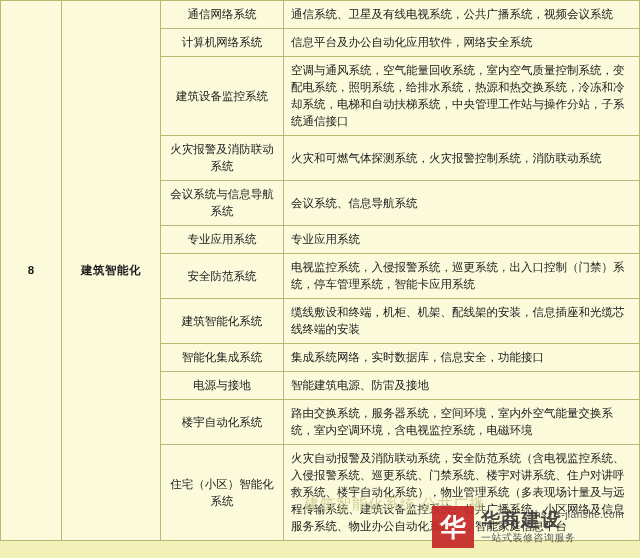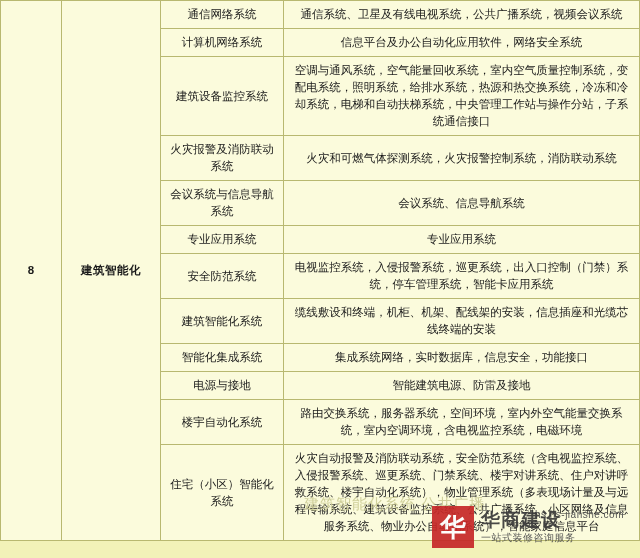--- a/index.html
+++ b/index.html
@@ -49,21 +49,21 @@
     font-size: 12px;
     letter-spacing: 0.5px;
     background: #fbfbdc;
   }
   td.col-sub {
     width: 108px;
     text-align: center;
     background: #fbfbdc;
   }
   td.col-desc {
-    text-align: center;
+    text-align: left;
     background: #fbfbdc;
   }
   .watermark {
     position: absolute;
     right: 8px;
     bottom: 4px;
     width: 200px;
     height: 54px;
     pointer-events: none;
     display: flex;

